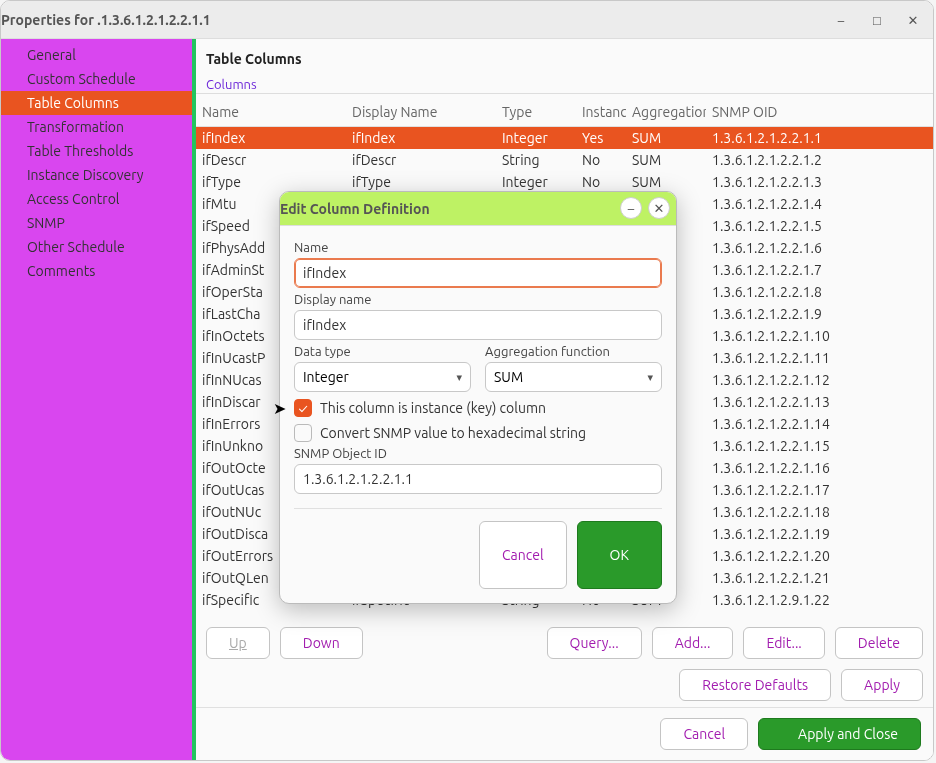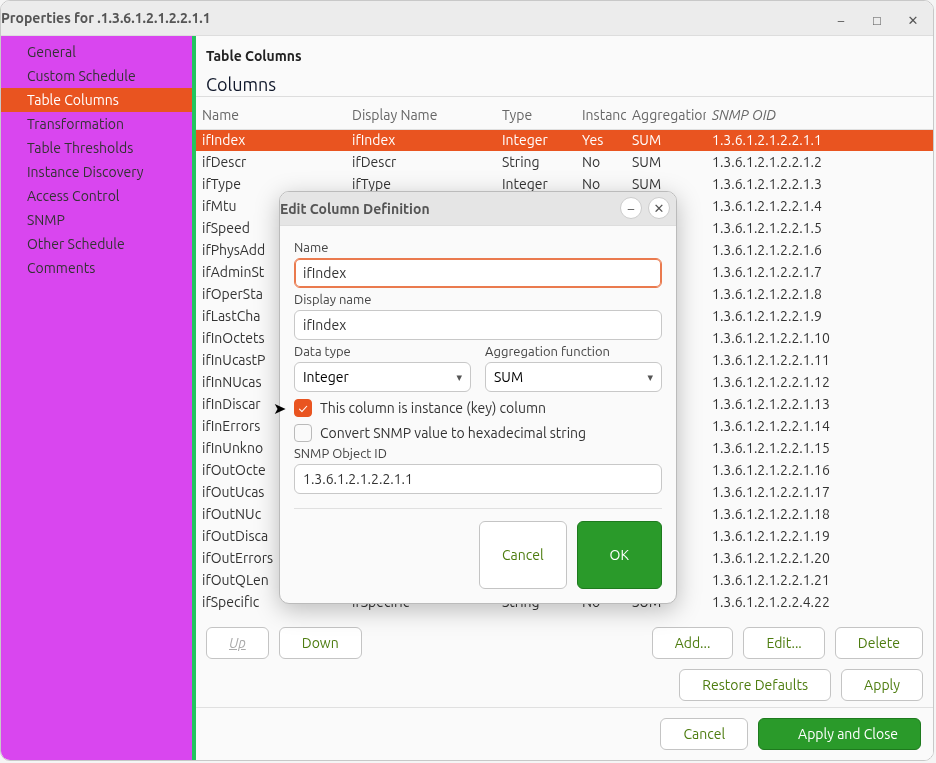--- a/index.html
+++ b/index.html
@@ -8,38 +8,38 @@
   .titlebar { height: 38px; background: #ececec; display: flex; align-items: center; justify-content: flex-start; position: relative; border-bottom: 1px solid #ddd; }
   .titlebar .title { font-size: 14px; font-weight: 600; color: #555; }
   .titlebar .win-btns { position: absolute; right: 8px; top: 7px; display: flex; gap: 12px; }
   .win-btn { width: 24px; height: 24px; border-radius: 50%; display: flex; align-items: center; justify-content: center; font-size: 13px; color: #555; cursor: pointer; }
   .content { flex: 1; display: flex; background: #e6e6e6; }
   .sidebar { width: 195px; background: #d946ef; border-right: 4px solid #22c55e; padding-top: 4px; }
   .sidebar-item { padding: 4px 0 4px 26px; font-size: 14px; color: #333; cursor: pointer; }
   .sidebar-item.selected { background: #e95420; color: #fff; }
   .main { flex: 1; background: #fafafa; display: flex; flex-direction: column; padding: 0 0 0 0; position: relative; }
   .section-title { font-weight: 700; font-size: 14px; padding: 12px 10px 10px 10px; color: #222; }
-  .subsection { padding: 0 10px 2px 10px; font-size: 18px; color: #0f172a; border-bottom: 1px solid #ddd; }
+  .subsection { padding: 0 10px 2px 10px; font-size: 13px; color: #6d28d9; border-bottom: 1px solid #ddd; }
   .table-wrap { flex: 1; overflow: hidden; margin: 4px 0 8px 0; }
   table { width: 100%; border-collapse: collapse; font-size: 14px; color: #333; table-layout: fixed; }
   th, td { text-align: left; padding: 2px 6px; white-space: nowrap; overflow: hidden; text-overflow: clip; }
   th { color: #666; font-weight: 400; border-bottom: 1px solid #e0e0e0; padding-bottom: 6px; padding-top: 6px; }
   tr.selected td { background: #e95420; color: #fff; }
   tbody tr { height: 22px; }
-  .col-name { width: 150px; } .col-disp { width: 150px; } .col-type { width: 80px; } .col-inst { width: 50px; margin-left: 20px; } .col-aggr { width: 80px; } .col-oid { width: auto; font-style: italic; }
+  .col-name { width: 150px; } .col-disp { width: 150px; } .col-type { width: 80px; } .col-inst { width: 50px; margin-left: 20px; } .col-aggr { width: 80px; } .col-oid { width: auto; }
   .tblbtns { display: flex; justify-content: flex-end; gap: 10px; padding: 6px 10px 4px 10px; }
   .tblbtns .left { display:flex; gap:10px; margin-right:auto; margin-left:0;}
-  .btn { background: #fff; border: 1px solid #c4c4c4; border-radius: 6px; padding: 7px 22px; font-size: 14px; color: #4d7c0f; cursor: pointer; }
-  .btn:disabled { color: #aaa; font-style: italic; }
+  .btn { background: #fff; border: 1px solid #c4c4c4; border-radius: 6px; padding: 7px 22px; font-size: 14px; color: #a21caf; cursor: pointer; }
+  .btn:disabled { color: #aaa; }
   .btn.green { background: #2a9a2a; border-color: #1e7a1e; color: #fff; padding-left: 39px; }
   .restore-row { display:flex; justify-content:flex-end; gap:10px; padding: 6px 10px 6px 10px; }
   .footer { display:flex; justify-content:flex-end; gap:10px; padding: 10px 12px; border-top: 1px solid #e0e0e0; background:#fafafa; }
   
   .modal { position: absolute; top: 190px; left: 278px; width: 398px; background: #fafafa; border: 1px solid #bbb; border-radius: 10px; box-shadow: 0 6px 24px rgba(0,0,0,.25); overflow: hidden; z-index: 10; }
-  .modal .titlebar { height: 34px; background: #e5e5e5; }
+  .modal .titlebar { height: 34px; background: #bef264; }
   .modal .win-btns { right:6px; top:5px; gap:6px; }
   .modal .win-btn { width:22px; height:22px; background:#fff; border:1px solid #ccc; font-size:13px; }
   .modal-body { padding: 10px 14px 12px 14px; }
   .fld-label { font-size: 13px; color: #444; margin-top: 4px; margin-bottom: 4px; }
   .text-input { width: 100%; border: 1px solid #c8c8c8; border-radius: 6px; padding: 6px 8px; font-size: 14px; color: #333; background:#fff; }
   .text-input.focus { border-color: #ea7a4e; box-shadow: 0 0 0 1px #ea7a4e inset; }
   .row2 { display:flex; gap: 14px; }
   .row2 > div { flex:1; }
   .select { width:100%; border:1px solid #c8c8c8; border-radius:6px; padding:6px 8px; font-size:14px; background:#fff; display:flex; justify-content:space-between; align-items:center; cursor:pointer; }
   .chev { font-size:11px; color:#555; }
@@ -261,31 +261,32 @@
                 <td>No</td>
                 <td>SUM</td>
                 <td>1.3.6.1.2.1.2.2.1.21</td>
               </tr>
               <tr>
                 <td>ifSpecific</td>
                 <td>ifSpecific</td>
                 <td>String</td>
                 <td>No</td>
                 <td>SUM</td>
-                <td>1.3.6.1.2.1.2.2.4.22</td>
+                <td>1.3.6.1.2.1.2.9.1.22</td>
               </tr>
             </tbody>
         </table>
       </div>
 
       <div class="tblbtns">
         <div class="left">
           <button class="btn" disabled=""><span class="underline-letter">Up</span></button>
           <button class="btn"><span>Down</span></button>
         </div>
+        <button class="btn">Query...</button>
         <button class="btn">Add...</button>
         <button class="btn">Edit...</button>
         <button class="btn">Delete</button>
       </div>
 
       <div class="restore-row">
         <button class="btn">Restore Defaults</button>
         <button class="btn">Apply</button>
       </div>
 

